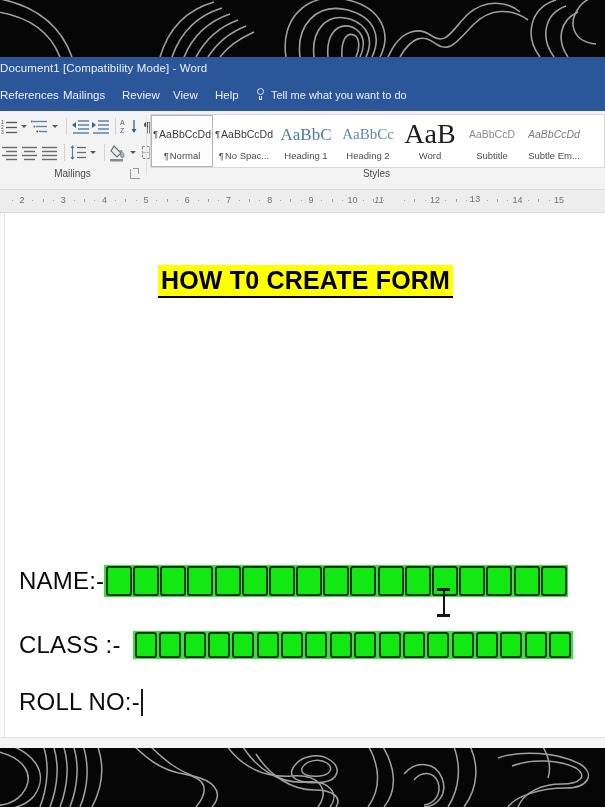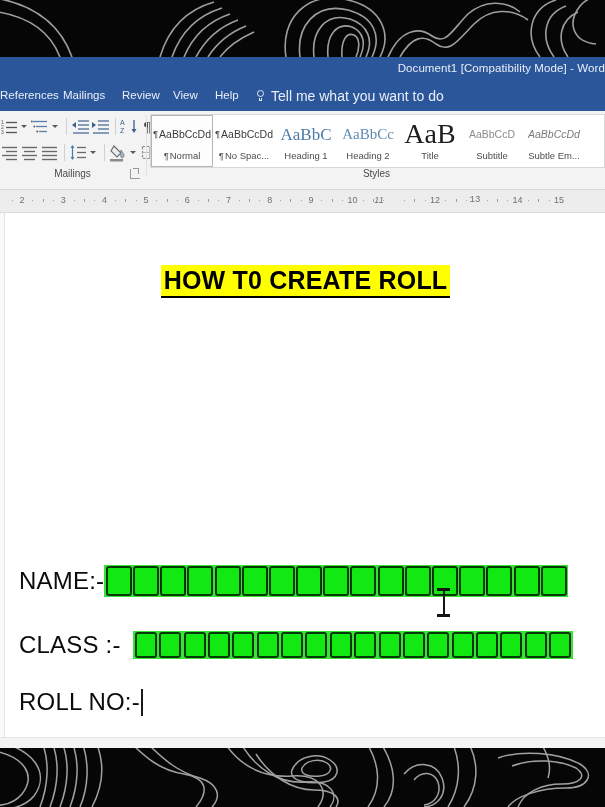--- a/index.html
+++ b/index.html
@@ -38,21 +38,21 @@
   
   #title-bar {
     position: relative;
     height: 26px;
     background: #2b579a;
     color: #ffffff;
   }
   #title-text {
     position: absolute;
     left: 0; right: 0; top: 5px;
-    text-align: right;
+    text-align: left;
     font-size: 11.5px;
     color: #e9eef7;
     letter-spacing: .1px;
     white-space: nowrap;
   }
 
   
   #ribbon-tabs {
     position: relative;
     height: 28px;
@@ -67,21 +67,21 @@
     white-space: nowrap;
   }
   #tellme-wrap {
     position: absolute;
     top: 5px;
     left: 255px;
     display: flex;
     align-items: center;
     gap: 5px;
     color: #e8eef8;
-    font-size: 14px;
+    font-size: 11px;
     white-space: nowrap;
   }
   .bulb {
     display: inline-block;
     width: 11px; height: 13px;
     position: relative;
   }
   .bulb::before {
     content: "";
     position: absolute;
@@ -588,21 +588,21 @@
             <div class="style-item">
               <div class="style-preview pv-h2">
                 <span>AaBbCc</span>
               </div>
               <div class="style-name"><span>Heading 2</span></div>
             </div>
             <div class="style-item">
               <div class="style-preview pv-title">
                 <span>AaB</span>
               </div>
-              <div class="style-name"><span>Title</span></div>
+              <div class="style-name"><span>Word</span></div>
             </div>
             <div class="style-item">
               <div class="style-preview pv-subtitle">
                 <span>AaBbCcD</span>
               </div>
               <div class="style-name"><span>Subtitle</span></div>
             </div>
             <div class="style-item">
               <div class="style-preview pv-subtleem">
                 <span>AaBbCcDd</span>
@@ -672,21 +672,21 @@
           <div class="ruler-dot" style="left: 548.575px;"></div>
           <div class="ruler-num" style="left: 558.9px;">15</div>
           <div class="ruler-dot" style="left: 11.675px;"></div>
         </div>
     </div>
 
     <div id="doc-area">
       <div id="page">
 
         <div id="doc-title-line">
-          <span id="doc-title">HOW T0 CREATE ROLL</span>
+          <span id="doc-title">HOW T0 CREATE FORM</span>
         </div>
 
         <div class="form-line" id="class-line">
           <span class="form-label">CLASS :-</span>
           <span style="display:inline-block;width:12px"></span>
           <span class="boxes" id="class-boxes">
               <span class="chk" style="background: rgb(18, 233, 18); border-color: rgb(6, 56, 6);"></span>
               <span class="chk" style="background: rgb(18, 233, 18); border-color: rgb(6, 56, 6);"></span>
               <span class="chk" style="background: rgb(18, 233, 18); border-color: rgb(6, 56, 6);"></span>
               <span class="chk" style="background: rgb(18, 233, 18); border-color: rgb(6, 56, 6);"></span>

